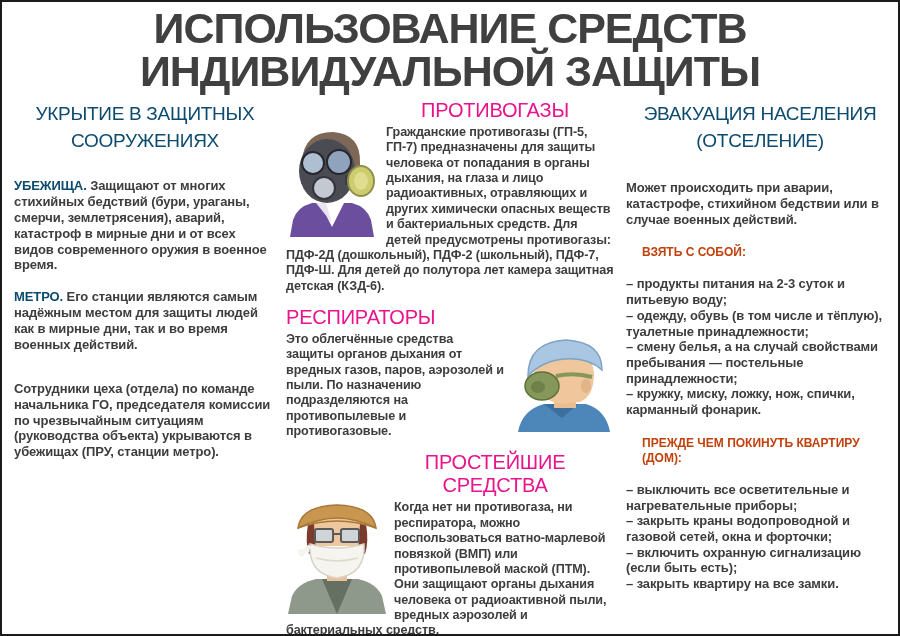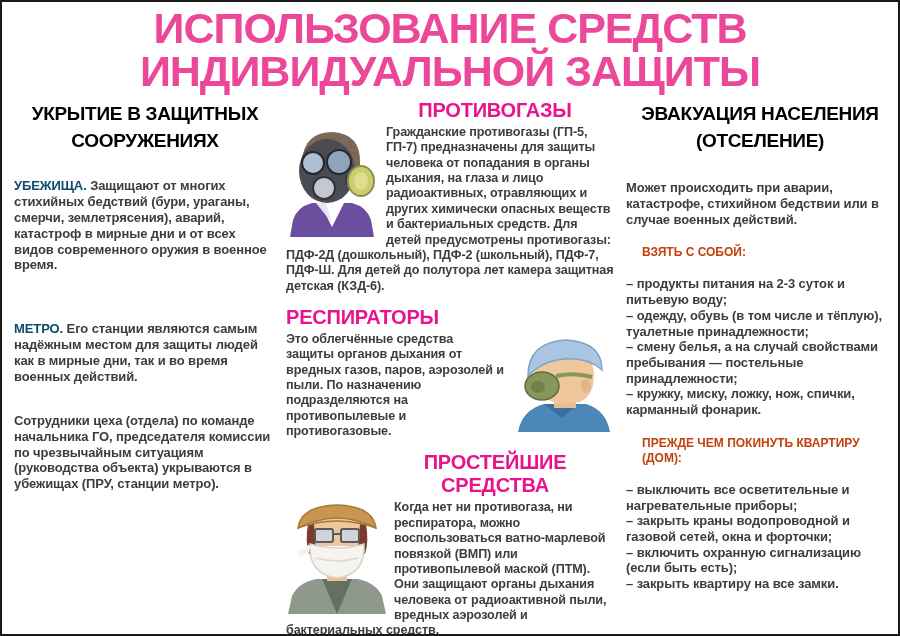--- a/index.html
+++ b/index.html
@@ -11,33 +11,33 @@
   }
   .poster {
     width: 900px; height: 636px;
     background: #ffffff;
     border: 2px solid #1a1a1a;
     overflow: hidden;
   }
   .title {
     margin-top: 5px;
     text-align: center;
-    color: #ec4899;
+    color: #404040;
     font-weight: bold;
     font-size: 43px;
     line-height: 1.0;
     letter-spacing: -1px;
   }
   .columns { display: flex; padding: 2px 8px 0 12px; }
   .col-shelter { width: 262px; flex: none; }
   .col-ppe     { width: 330px; flex: none; margin-left: 10px; }
   .col-evac    { width: 268px; flex: none; margin-left: 10px; }
   .col-header {
-    color: #000000;
-    font-weight: bold;
+    color: #0c4a6e;
+    font-weight: normal;
     font-size: 19px;
     line-height: 1.4;
     text-align: center;
     margin: 6px 0 0 0;
     letter-spacing: -0.3px;
   }
   .para {
     font-size: 13px;
     font-weight: bold;
     color: #3d3d3d;
@@ -49,27 +49,27 @@
   .red-sub {
     color: #c2410c;
     font-weight: bold;
     font-size: 12px;
     line-height: 1.25;
     margin: 16px;
   }
   
   .sp1 { margin-top: 24px; }
   .sp2 { margin-top: 28px; }
-  .sp3 { margin-top: 48px; }
+  .sp3 { margin-top: 16px; }
   .sp4 { margin-top: 28px; }
   
   .ppe-sec { margin-top: 4px; }
   .ppe-sec h3 {
     color: #e9138d;
-    font-weight: bold;
+    font-weight: normal;
     font-size: 20px;
     margin: 0 0 3px 0;
     letter-spacing: -0.2px;
   }
   .h3-center-offset { text-align: center; padding-left: 88px; }
   .ppe-sec .para { font-size: 12.6px; line-height: 1.22; }
   .fig-left  { float: left;  margin: 2px 8px 2px 0; }
   .fig-right { float: right; margin: 2px 0 2px 6px; }
   .sec-resp   { margin-top: 12px; }
   .sec-simple { margin-top: 12px; }

